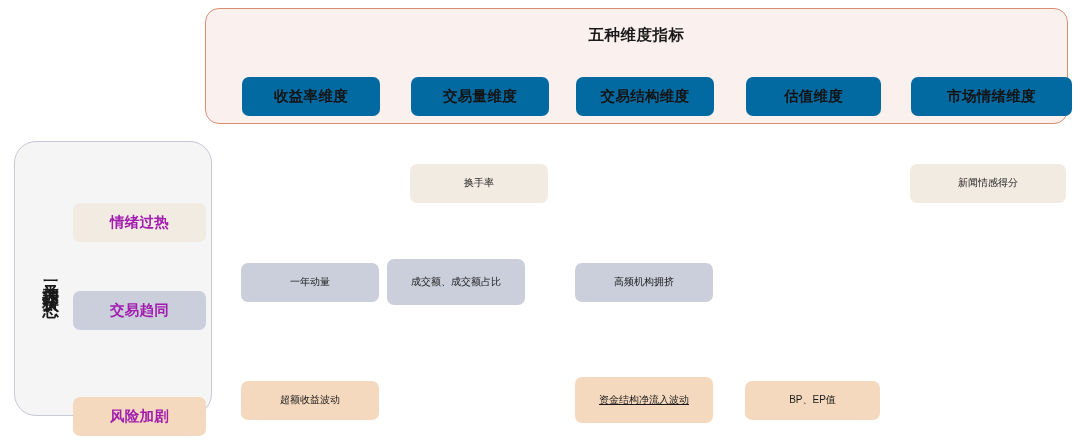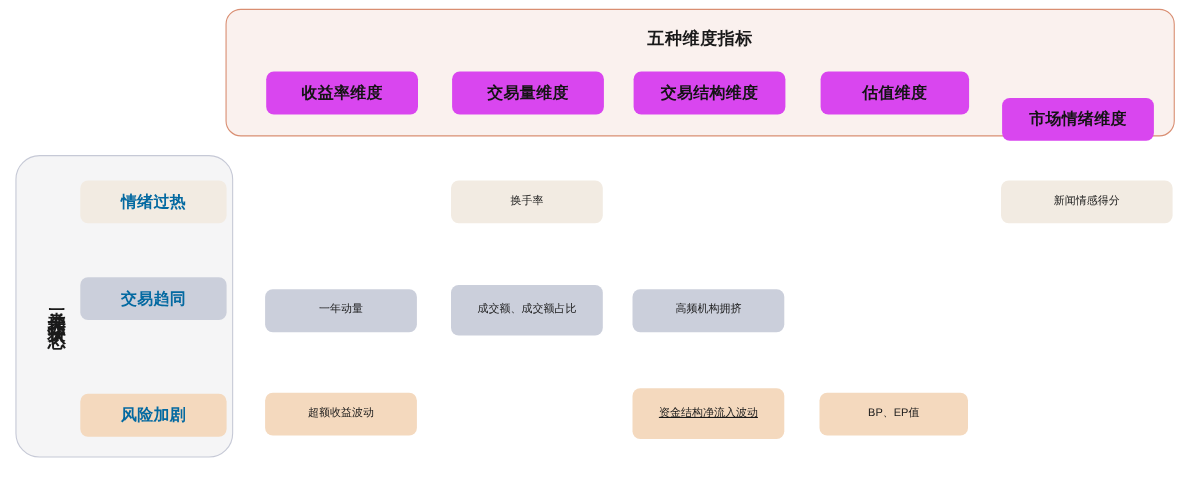--- a/index.html
+++ b/index.html
@@ -33,38 +33,38 @@
     top: 16px;
     width: 100%;
     text-align: center;
     font-size: 15.5px;
     font-weight: bold;
     color: #1a1a1a;
     letter-spacing: 0.5px;
   }
   .dim-pill {
     position: absolute;
-    top: 56px;
+    top: 68px;
     height: 39px;
     box-sizing: border-box;
-    background: #d946ef;
+    background: #0369a1;
     border-radius: 7px;
     display: flex;
     align-items: center;
     justify-content: center;
     font-size: 14.5px;
     font-weight: bold;
     color: #141414;
     letter-spacing: 0.3px;
   }
   .dim-pill.p0 { left: 36px;  width: 138px; }
   .dim-pill.p1 { left: 205px; width: 138px; text-align: center; }
   .dim-pill.p2 { left: 370px; width: 138px; }
   .dim-pill.p3 { left: 540px; width: 135px; }
-  .dim-pill.p4 { left: 705px; width: 138px; margin-top: 24px; }
+  .dim-pill.p4 { left: 705px; width: 161px; }
 
   
   .states-panel {
     position: absolute;
     left: 14px;
     top: 141px;
     width: 198px;
     height: 275px;
     box-sizing: border-box;
     border: 1.4px solid #C6C9D6;
@@ -95,22 +95,23 @@
     left: 58px;
     width: 133px;
     height: 39px;
     box-sizing: border-box;
     border-radius: 7px;
     display: flex;
     align-items: center;
     justify-content: center;
     font-size: 14.5px;
     font-weight: bold;
-    color: #0369a1;
+    color: #a21caf;
     letter-spacing: 0.3px;
+    margin-top: 39px;
   }
   .state-box.s0 { top: 22px;  background: #F2EBE2; }
   .state-box.s1 { top: 110px; background: #CBCFDB; }
   .state-box.s2 { top: 216px; background: #F4D9BE; }
 
   
   .cell {
     position: absolute;
     box-sizing: border-box;
     border-radius: 7px;
@@ -118,21 +119,21 @@
     align-items: center;
     justify-content: center;
     text-align: center;
     font-size: 10px;
     color: #1a1a1a;
     line-height: 1.25;
     padding: 2px 6px;
   }
   .cell.tone-cream { background: #F2EBE2; }
   .cell.tone-blue  { background: #CBCFDB; }
-  .cell.tone-peach { background: #F4D9BE; }
+  .cell.tone-peach { background: #F4D9BE; margin-top: 24px; }
 </style>
 </head>
 <body>
 
 <div class="dim-panel">
   <div class="dim-title">五种维度指标</div>
   <div class="dim-pill p0">收益率维度</div>
   <div class="dim-pill p1">交易量维度</div>
   <div class="dim-pill p2">交易结构维度</div>
   <div class="dim-pill p3">估值维度</div>
@@ -145,18 +146,18 @@
   </div>
   <div class="state-box s0">情绪过热</div>
   <div class="state-box s1">交易趋同</div>
   <div class="state-box s2">风险加剧</div>
 </div>
 
 <div class="cell tone-cream" style="left:410px; top:164px; width:138px; height:39px;">换手率</div>
 <div class="cell tone-cream" style="left:910px; top:164px; width:156px; height:39px;">新闻情感得分</div>
 
 <div class="cell tone-blue" style="left:241px; top:263px; width:138px; height:39px;">一年动量</div>
-<div class="cell tone-blue" style="left:410px; top:259px; width:138px; height:46px;">成交额、成交额占比</div>
+<div class="cell tone-blue" style="left:387px; top:259px; width:138px; height:46px;">成交额、成交额占比</div>
 <div class="cell tone-blue" style="left:575px; top:263px; width:138px; height:39px;">高频机构拥挤</div>
 
 <div class="cell tone-peach" style="left:241px; top:357px; width:138px; height:39px;">超额收益波动</div>
 <div class="cell tone-peach" style="left:575px; top:353px; width:138px; height:46px;text-decoration:underline;">资金结构净流入波动</div>
 <div class="cell tone-peach" style="left:745px; top:357px; width:135px; height:39px;">BP、EP值</div>
 
 </body></html>

